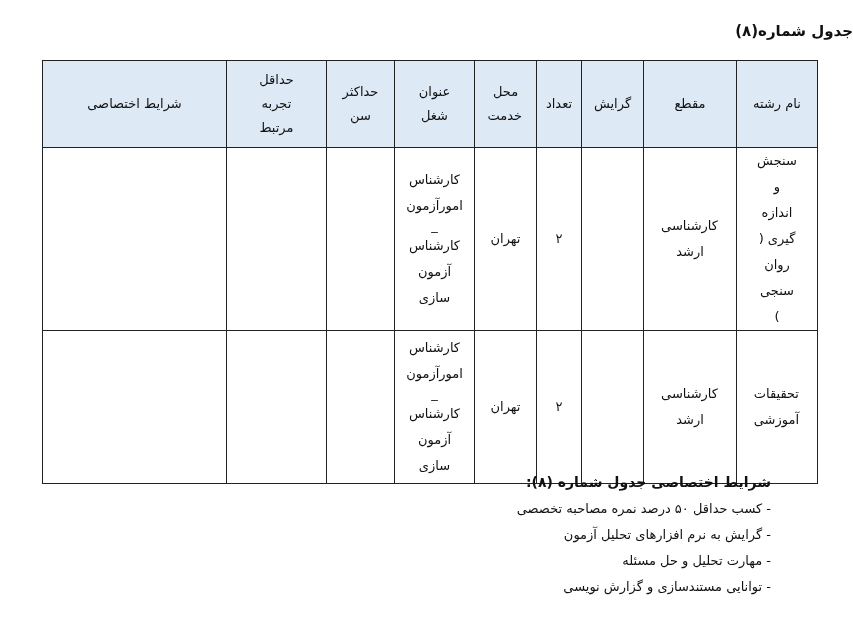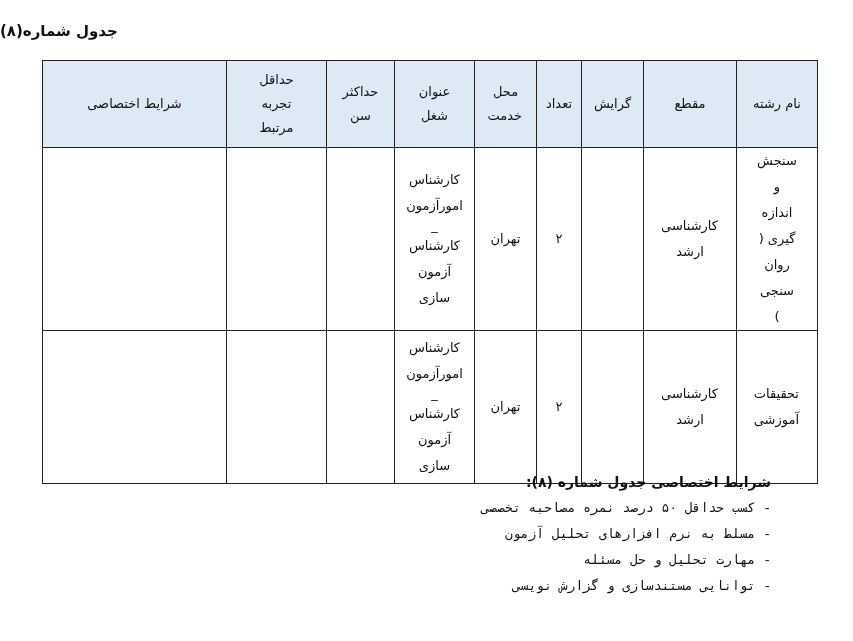--- a/index.html
+++ b/index.html
@@ -1,29 +1,29 @@
 <!DOCTYPE html>
 <html><head>
 <meta charset="utf-8">
 <style>
   html, body { margin: 0; padding: 0; background: #ffffff; }
   body { width: 853px; height: 641px; position: relative; overflow: hidden;
          font-family: "DejaVu Sans", sans-serif; color: #111; }
-  .title { position: absolute; top: 22px; left: 0; width: 853px; text-align: left;
+  .title { position: absolute; top: 22px; left: 0; width: 853px; text-align: right;
            font-weight: bold; font-size: 15px; direction: rtl; }
   table.main { position: absolute; left: 42px; top: 60px; width: 775px;
                border-collapse: collapse; direction: rtl; table-layout: fixed; font-size: 13px; }
   table.main th, table.main td { border: 1px solid #222; text-align: center; vertical-align: middle;
                                  padding: 0 3px; line-height: 26px; font-weight: normal; }
   table.main th { background: #dde9f5; height: 52px; line-height: 24px; }
   table.main td { height: 152px; }
   .jobtitle { line-height: 26px; }
   .conditions { position: absolute; top: 474px; right: 82px; direction: rtl; font-size: 13px; }
   .conditions .ctitle { font-weight: bold; font-size: 14px; margin-bottom: 6px; }
-  .conditions .item { line-height: 26px; font-family: Liberation Mono, monospace; }
+  .conditions .item { line-height: 26px; }
 </style>
 </head>
 <body>
 
 <div class="title">جدول شماره(۸)</div>
 
 <table class="main">
   <colgroup>
     <col style="width:81px">
       <col style="width:93px">
@@ -84,16 +84,16 @@
       <td></td>
       <td></td>
       <td></td>
     </tr>
   </tbody>
 </table>
 
 <div class="conditions">
   <div class="ctitle">شرایط اختصاصی جدول شماره (۸):</div>
   <div class="item">- کسب حداقل ۵۰ درصد نمره مصاحبه تخصصی</div>
-  <div class="item">- مسلط به نرم افزارهای تحلیل آزمون</div>
+  <div class="item">- گرایش به نرم افزارهای تحلیل آزمون</div>
   <div class="item">- مهارت تحلیل و حل مسئله</div>
   <div class="item">- توانایی مستندسازی و گزارش نویسی</div>
 </div>
 
 </body></html>

